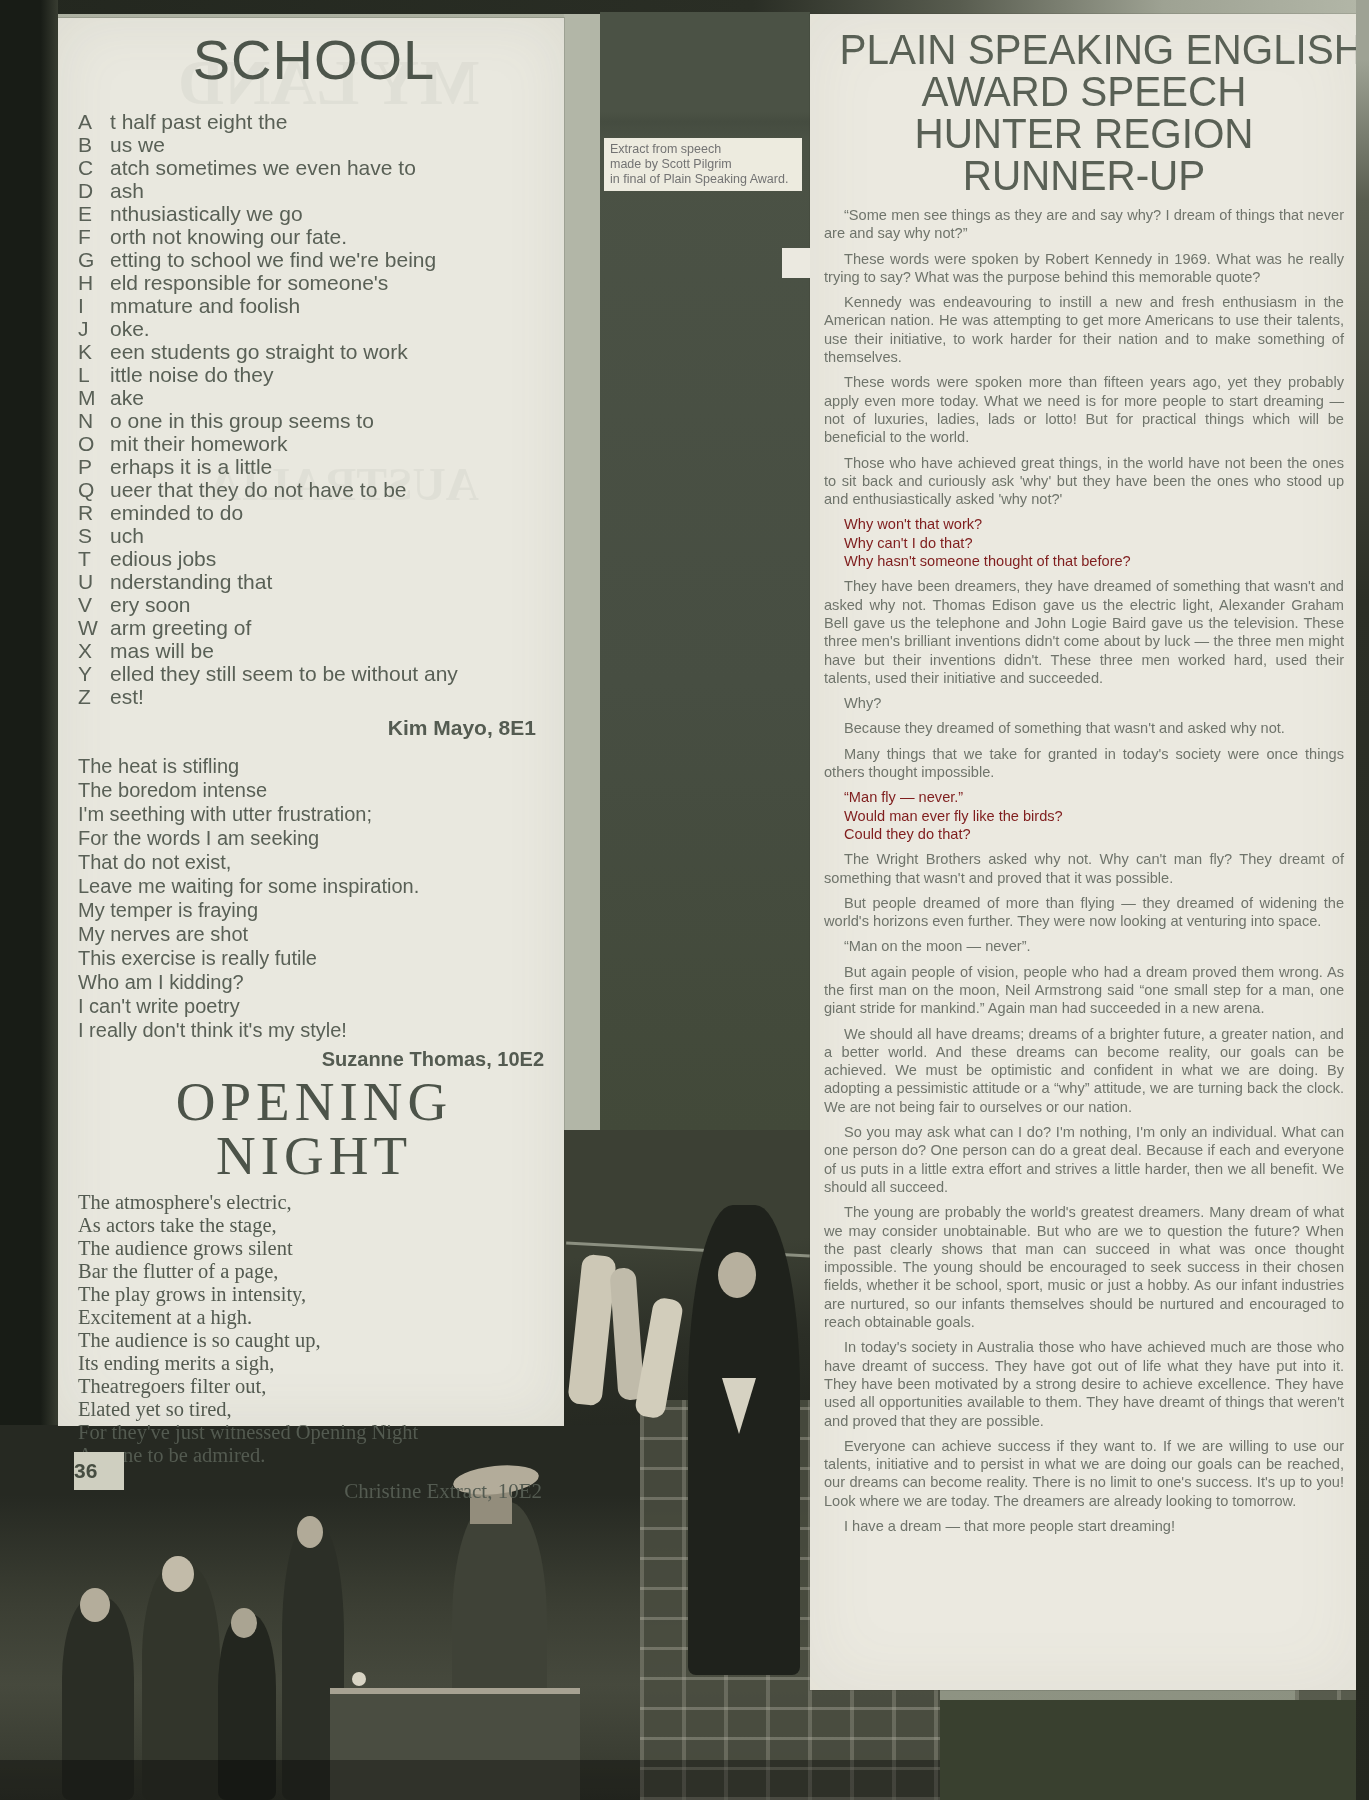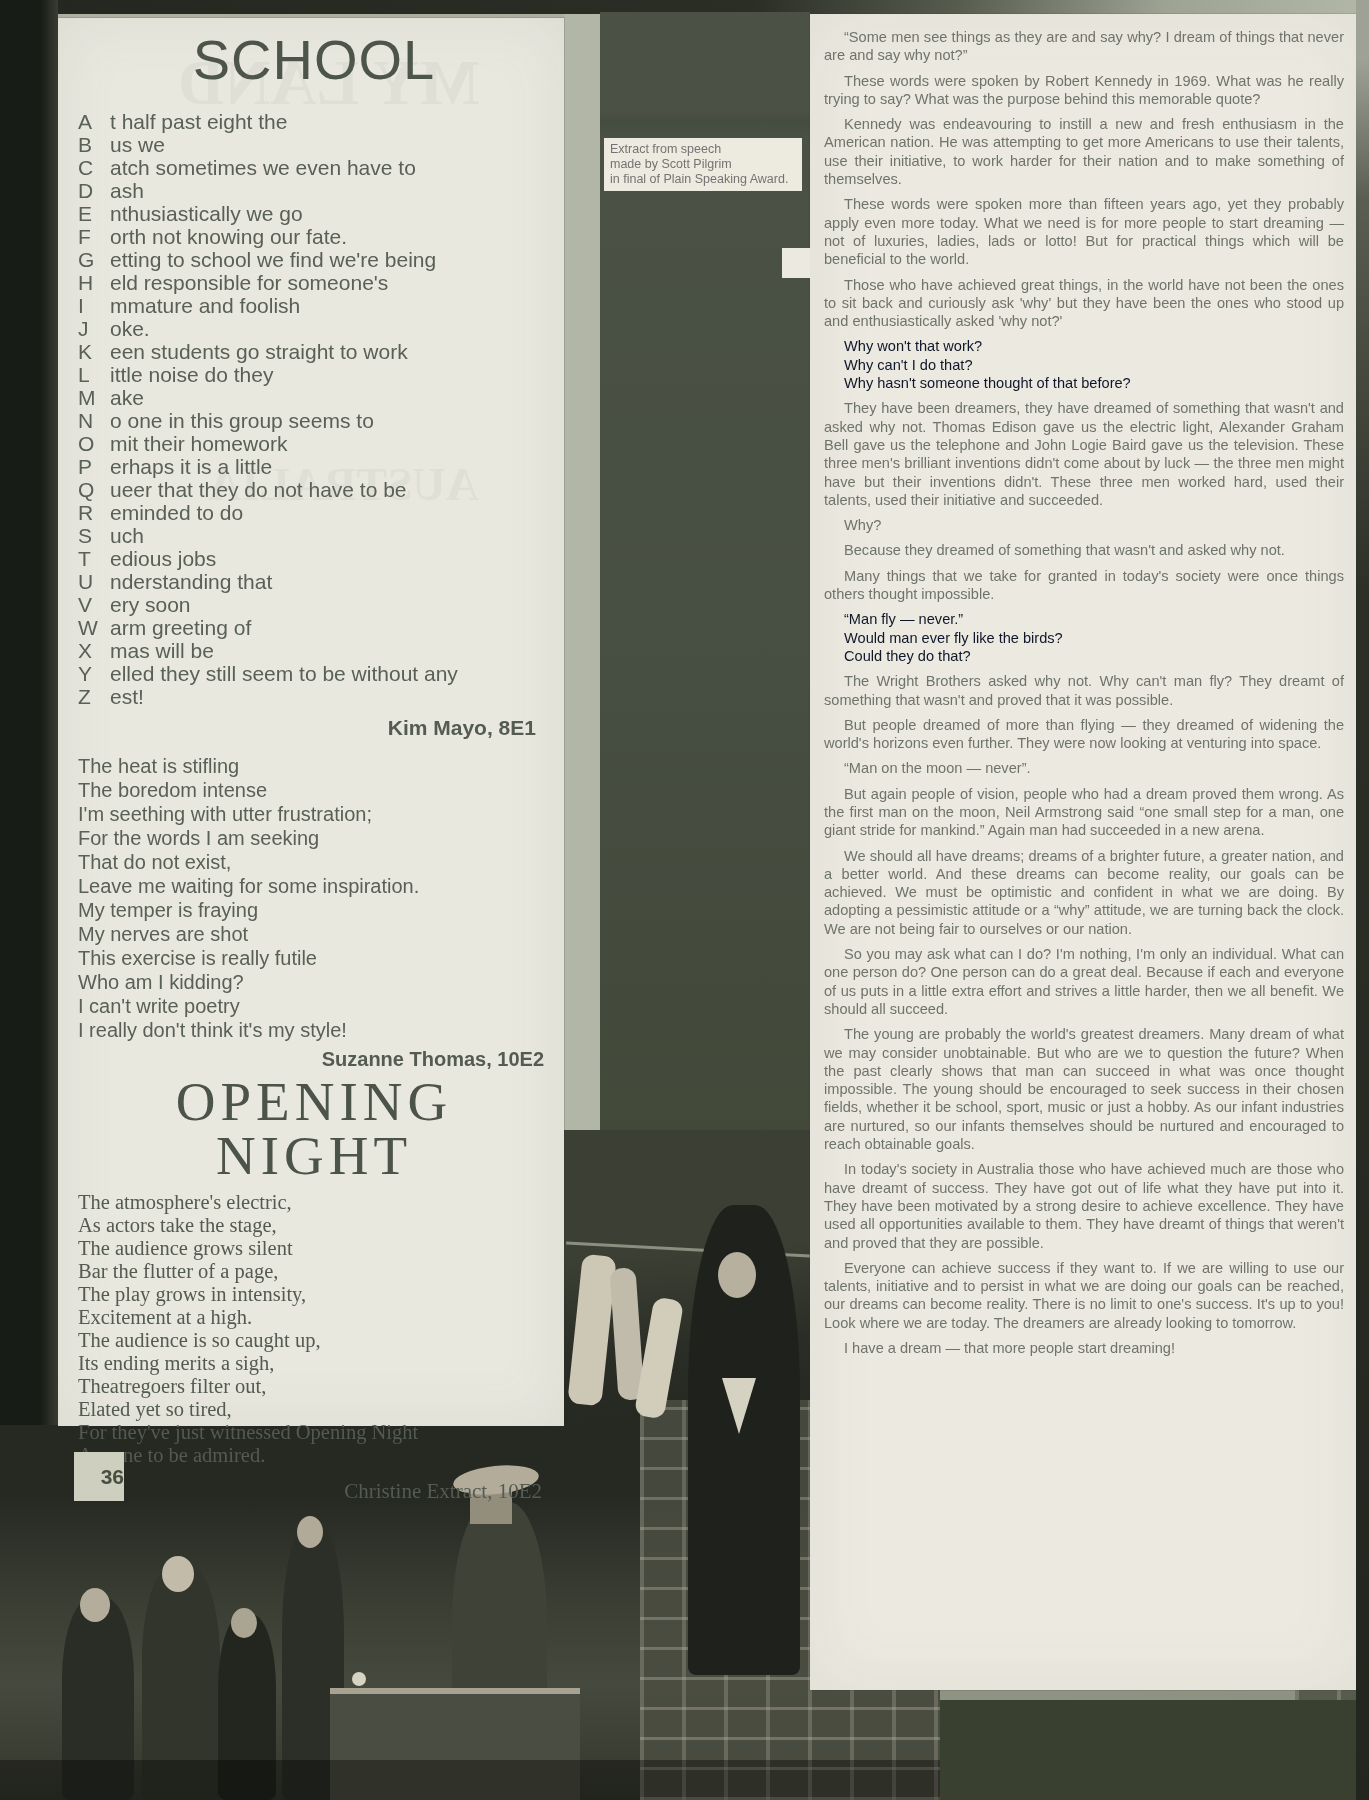--- a/index.html
+++ b/index.html
@@ -86,25 +86,25 @@
 
   
   .right-panel{left:810px;top:14px;width:550px;height:1676px;background:#ebe9e0;
                box-sizing:border-box;padding:14px 16px 0 14px;overflow:hidden;
                box-shadow:0 0 0 1px rgba(40,44,36,.12), inset 0 0 70px rgba(110,112,92,.08);}
   .rp-title{text-align:center;color:#596055;margin-bottom:10px;}
   .t-line{font-size:43px;line-height:42px;font-weight:400;white-space:nowrap;
           transform:scaleX(.94);transform-origin:center;}
   .speech p{font-size:14.6px;line-height:18.3px;color:#6f746b;text-align:justify;
             text-indent:20px;margin:0 0 7px;}
-  .speech .lines{margin:0 0 7px 20px;font-size:14.6px;line-height:18.3px;color:#0f172a;}
-
-  
-  .pagenum{left:74px;top:1452px;width:50px;height:49px;background:#cfcfc0;
-           display:flex;align-items:center;justify-content:flex-end;
+  .speech .lines{margin:0 0 7px 20px;font-size:14.6px;line-height:18.3px;color:#7f1d1d;}
+
+  
+  .pagenum{left:74px;top:1452px;width:50px;height:38px;background:#cfcfc0;
+           display:flex;align-items:center;justify-content:flex-start;
            font-size:21px;font-weight:700;color:#474e42;}
 </style>
 </head>
 <body>
 
 <div class="page">
 
   <div class="abs top-strip"></div>
   <div class="abs left-edge"></div>
   <div class="abs gap-col"></div>
@@ -285,20 +285,26 @@
   </div>
 
   <div class="abs dark-band"></div>
   <div class="abs caption-box">
       <div class="cap-line">Extract from speech</div>
       <div class="cap-line">made by Scott Pilgrim</div>
       <div class="cap-line">in final of Plain Speaking Award.</div>
     </div>
 
   <div class="abs right-panel">
+    <div class="rp-title">
+        <div class="t-line">PLAIN SPEAKING ENGLISH</div>
+        <div class="t-line">AWARD SPEECH</div>
+        <div class="t-line">HUNTER REGION</div>
+        <div class="t-line">RUNNER-UP</div>
+      </div>
     <div class="speech">
         <p>“Some men see things as they are and say why? I dream of things that never are and say why not?”</p>
         <p>These words were spoken by Robert Kennedy in 1969. What was he really trying to say? What was the purpose behind this memorable quote?</p>
         <p>Kennedy was endeavouring to instill a new and fresh enthusiasm in the American nation. He was attempting to get more Americans to use their talents, use their initiative, to work harder for their nation and to make something of themselves.</p>
         <p>These words were spoken more than fifteen years ago, yet they probably apply even more today. What we need is for more people to start dreaming — not of luxuries, ladies, lads or lotto! But for practical things which will be beneficial to the world.</p>
         <p>Those who have achieved great things, in the world have not been the ones to sit back and curiously ask 'why' but they have been the ones who stood up and enthusiastically asked 'why not?'</p>
         <div class="lines">
           <div class="speech-line">Why won't that work?</div>
           <div class="speech-line">Why can't I do that?</div>
           <div class="speech-line">Why hasn't someone thought of that before?</div>

